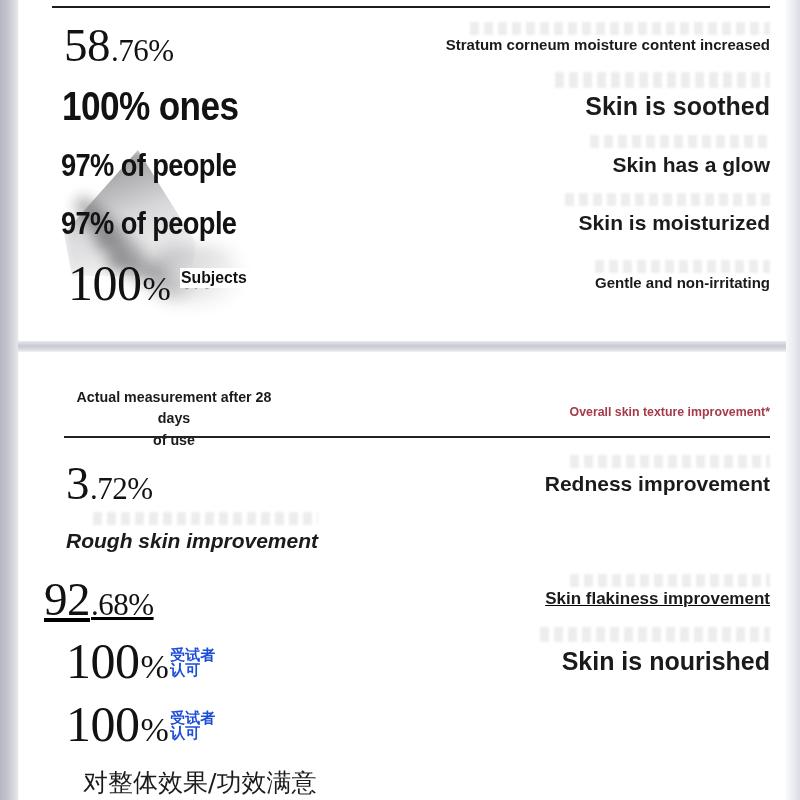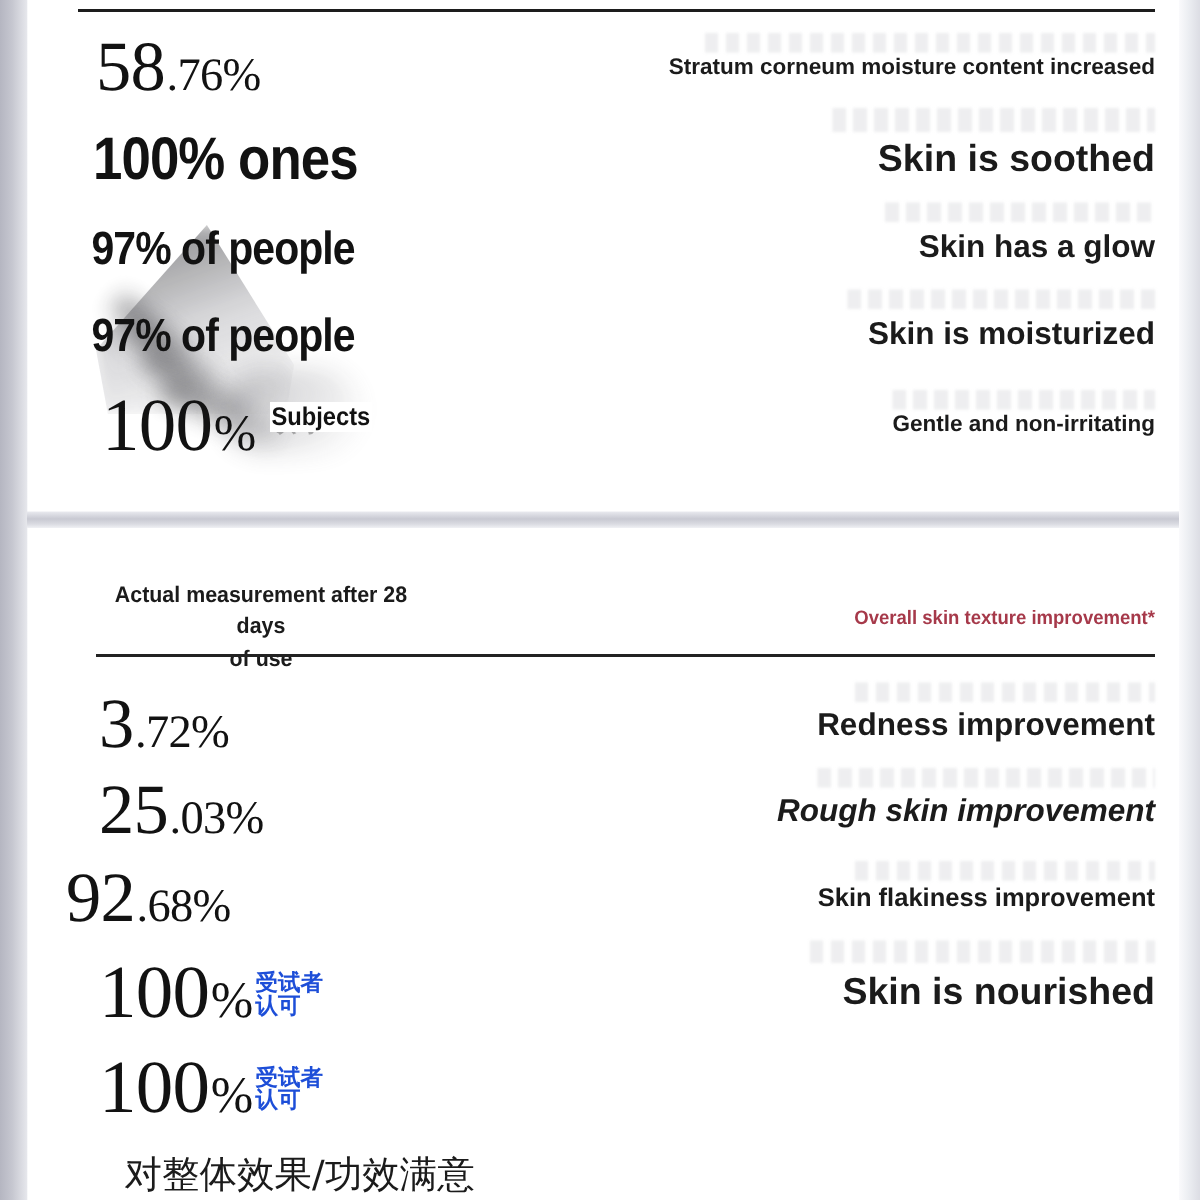--- a/index.html
+++ b/index.html
@@ -350,31 +350,27 @@
           <span class="ser ser-int">3</span>
           <span class="ser ser-dec">.72%</span>
         </div>
         <div style="position:relative;">
           <div class="ghost-band" style="top:-17px; width:200px;"></div>
           <span class="label lb-md">Redness improvement</span>
         </div>
       </div>
 
       <div class="row" style="height:57px; padding:0 16px 0 38px;">
-        <div class="metric">
-          <span class="ser ser-int">25</span>
-          <span class="ser ser-dec">.03%</span>
-        </div>
         <div style="position:relative;font-style:italic;">
           <div class="ghost-band" style="top:-17px; width:225px;"></div>
           <span class="label lb-md">Rough skin improvement</span>
         </div>
       </div>
 
-      <div class="row" style="height:60px; padding:0 16px 0 16px;">
+      <div class="row" style="height:60px; padding:0 16px 0 16px;text-decoration:underline;">
         <div class="metric">
           <span class="ser ser-int">92</span>
           <span class="ser ser-dec">.68%</span>
         </div>
         <div style="position:relative;">
           <div class="ghost-band" style="top:-15px; width:200px;"></div>
           <span class="label lb-sm">Skin flakiness improvement</span>
         </div>
       </div>
 

